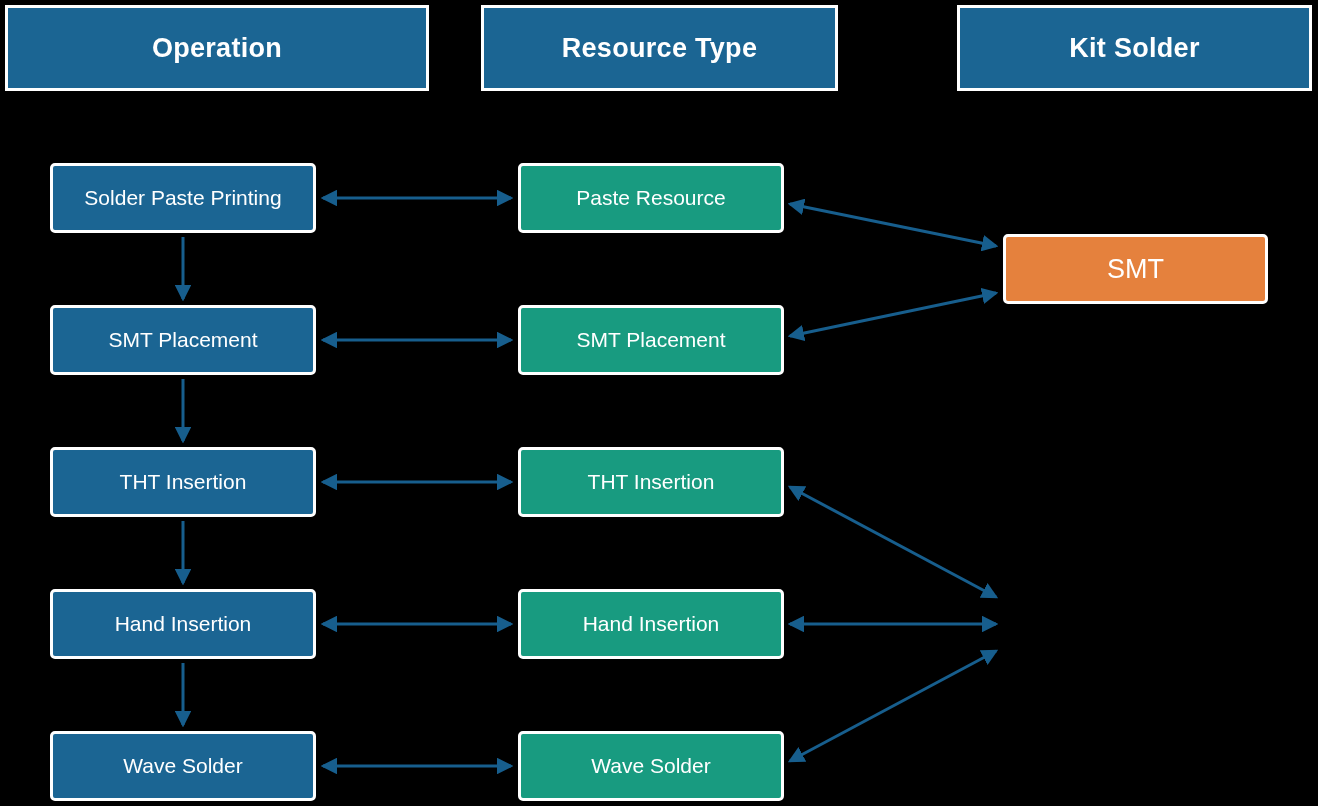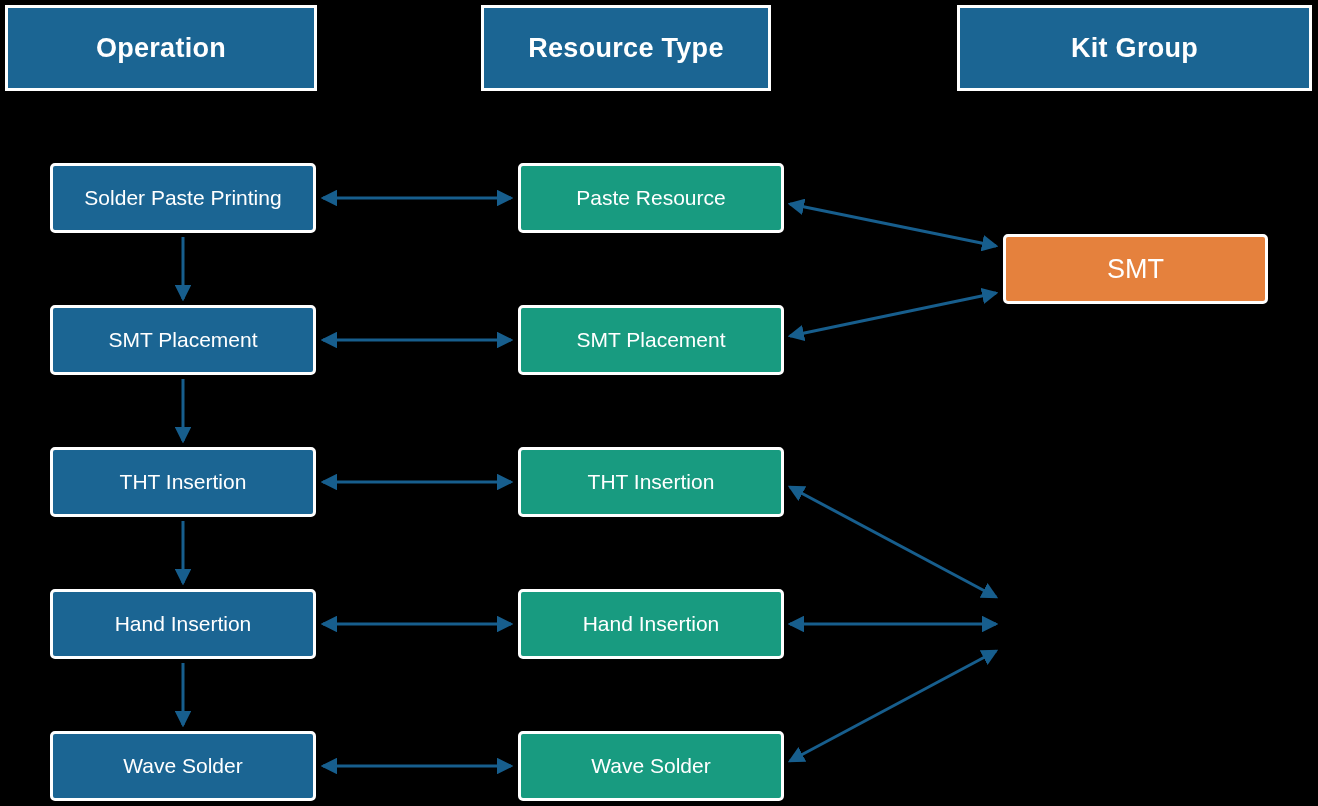--- a/index.html
+++ b/index.html
@@ -68,28 +68,28 @@
     <line x1="323" y1="624" x2="511" y2="624" marker-start="url(#ah)" marker-end="url(#ah)"></line>
     <line x1="323" y1="766" x2="511" y2="766" marker-start="url(#ah)" marker-end="url(#ah)"></line>
 
     <line x1="790" y1="204" x2="996" y2="246" marker-start="url(#ah)" marker-end="url(#ah)"></line>
     <line x1="790" y1="336" x2="996" y2="293" marker-start="url(#ah)" marker-end="url(#ah)"></line>
     <line x1="790" y1="487" x2="996" y2="597" marker-start="url(#ah)" marker-end="url(#ah)"></line>
     <line x1="790" y1="624" x2="996" y2="624" marker-start="url(#ah)" marker-end="url(#ah)"></line>
     <line x1="790" y1="761" x2="996" y2="651" marker-start="url(#ah)" marker-end="url(#ah)"></line>
   </svg>
 
-  <div class="col-header" style="left:5px;width:312px">
+  <div class="col-header" style="left:5px;width:424px">
     <span>Operation</span>
   </div>
-  <div class="col-header" style="left:481px;width:290px">
+  <div class="col-header" style="left:481px;width:357px">
     <span>Resource Type</span>
   </div>
   <div class="col-header" style="left:957px;width:355px">
-    <span>Kit Group</span>
+    <span>Kit Solder</span>
   </div>
 
   <div class="node op" style="top:163px">
     <span>Solder Paste Printing</span>
   </div>
   <div class="node op" style="top:305px">
     <span>SMT Placement</span>
   </div>
   <div class="node op" style="top:447px">
     <span>THT Insertion</span>

